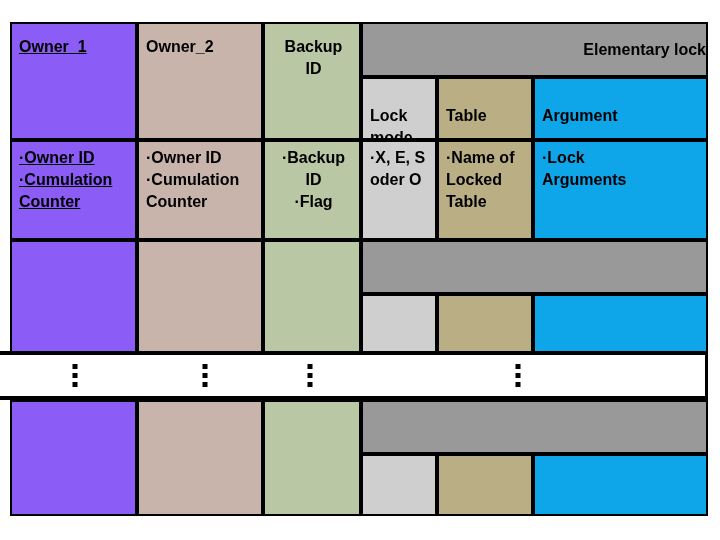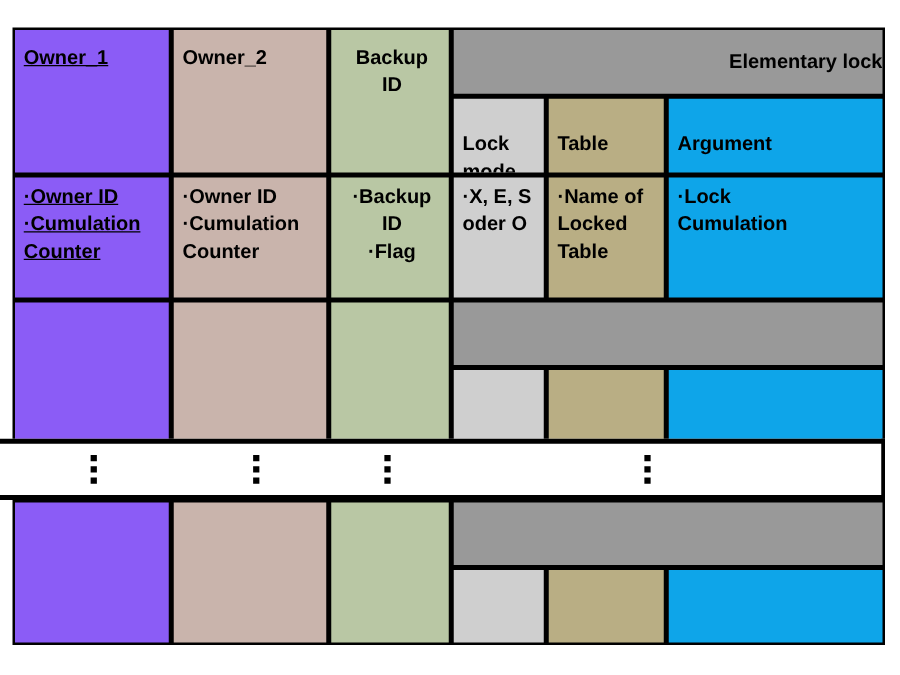--- a/index.html
+++ b/index.html
@@ -90,21 +90,21 @@
       <div class="cell-text">·X, E, S
 oder O</div>
     </div>
     <div class="cell bg-tan pad-desc" style="left:429px;top:120px;width:92px;height:96px">
       <div class="cell-text">·Name of
 Locked
 Table</div>
     </div>
     <div class="cell bg-beige pad-desc" style="left:525px;top:120px;width:171px;height:96px">
       <div class="cell-text">·Lock
-Cumulation</div>
+Arguments</div>
     </div>
 
     <div class="cell bg-blue" style="left:2px;top:220px;width:123px;height:110px"></div>
     <div class="cell bg-rose" style="left:129px;top:220px;width:122px;height:110px"></div>
     <div class="cell bg-green" style="left:255px;top:220px;width:94px;height:110px"></div>
     <div class="cell bg-dgray" style="left:353px;top:220px;width:343px;height:50px"></div>
     <div class="cell bg-lgray" style="left:353px;top:274px;width:72px;height:56px"></div>
     <div class="cell bg-tan" style="left:429px;top:274px;width:92px;height:56px"></div>
     <div class="cell bg-beige" style="left:525px;top:274px;width:171px;height:56px"></div>
 

